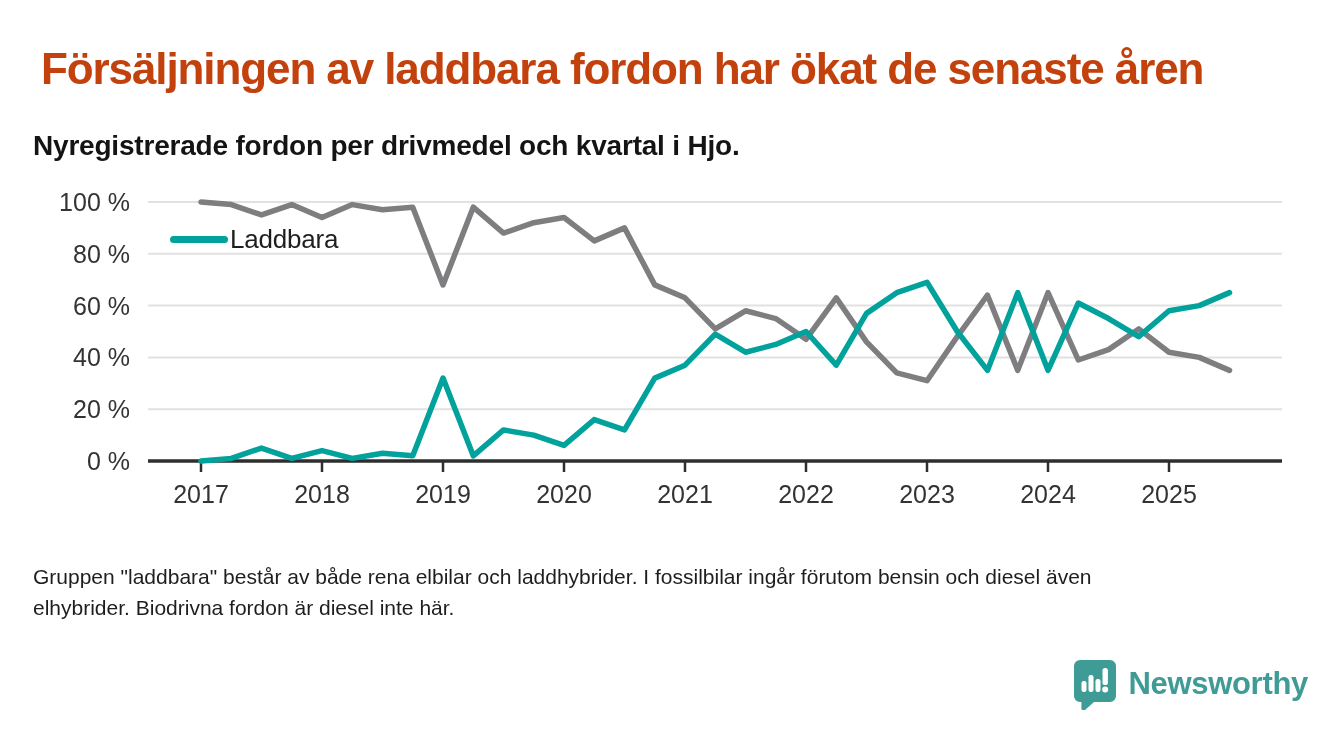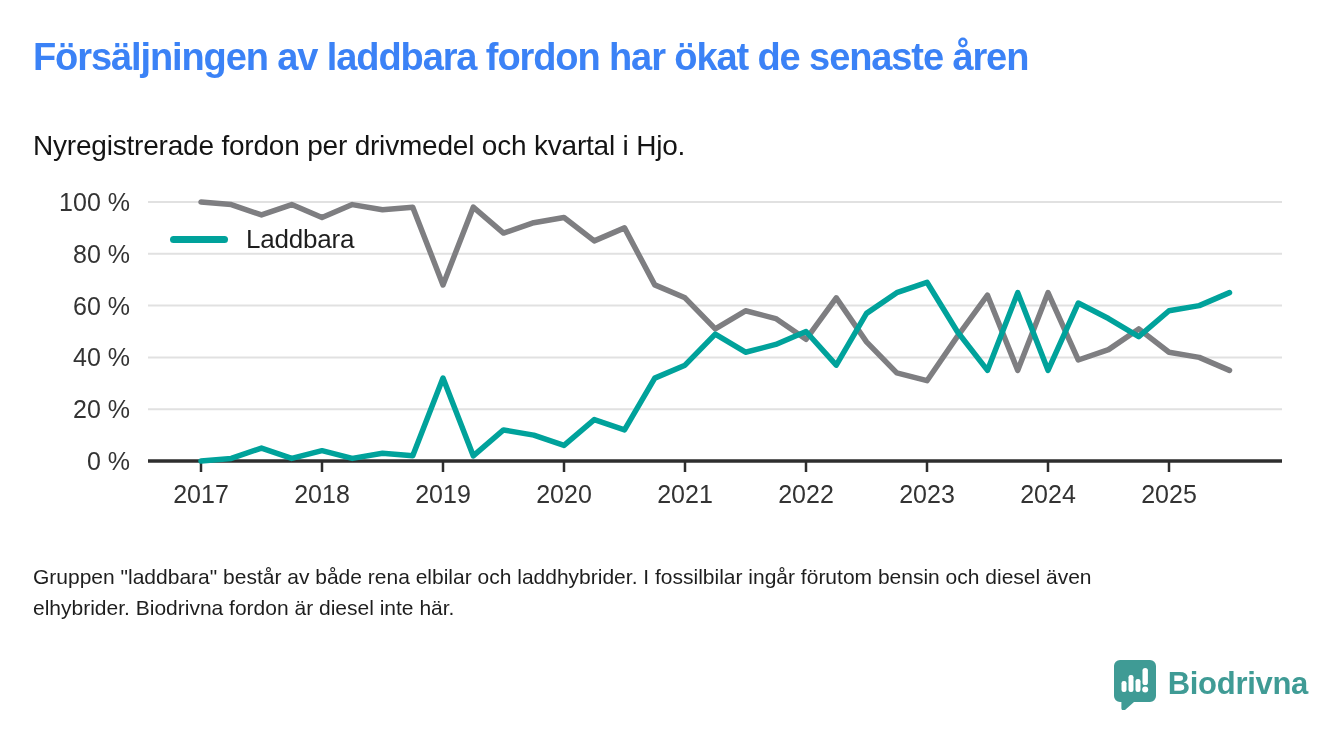--- a/index.html
+++ b/index.html
@@ -1,25 +1,25 @@
 <!DOCTYPE html>
 <html><head>
 <meta charset="utf-8">
 <style>
   html,body{margin:0;padding:0;background:#fff;}
   body{width:1340px;height:733px;overflow:hidden;position:relative;
        font-family:"Liberation Sans",sans-serif;-webkit-font-smoothing:antialiased;}
   .canvas{position:absolute;inset:0;background:#ffffff;}
-  .title{position:absolute;left:33px;top:36px;margin:0;font-size:38px;font-weight:700;
-         letter-spacing:-1.1px;color:#3b82f6;white-space:nowrap;}
-  .subtitle{position:absolute;left:33px;top:130px;margin:0;font-size:28px;font-weight:400;
+  .title{position:absolute;left:33px;top:36px;margin:8px;font-size:44px;font-weight:700;
+         letter-spacing:-1.1px;color:#c2410c;white-space:nowrap;}
+  .subtitle{position:absolute;left:33px;top:130px;margin:0;font-size:28px;font-weight:700;
             color:#141414;letter-spacing:-0.2px;}
   .chart-svg{position:absolute;left:0;top:0;width:1340px;height:733px;}
   .legend{position:absolute;left:170px;top:220px;display:flex;flex-direction:column;gap:3px;}
-  .legend-row{display:flex;align-items:center;gap:18px;height:38px;text-align:center;}
+  .legend-row{display:flex;align-items:center;gap:2px;height:38px;text-align:center;}
   .legend-swatch{width:58px;height:7px;border-radius:4px;background:#888;}
   .legend-label{font-size:26px;color:#1e1e1e;letter-spacing:-0.2px;}
   .footnote{position:absolute;left:33px;top:561px;font-size:21px;line-height:31px;color:#1e1e1e;}
   .logo{position:absolute;right:32px;top:658px;display:flex;align-items:center;gap:10px;}
   .logo-text{font-size:31px;font-weight:600;color:#3f9b95;letter-spacing:-0.3px;}
 </style>
 </head>
 <body>
 
 <div class="canvas">
@@ -76,16 +76,16 @@
 
   <div class="logo">
     <svg width="46" height="52" viewBox="0 0 46 52">
       <path d="M8 2 h30 a6 6 0 0 1 6 6 v30 a6 6 0 0 1 -6 6 h-16 l-9 8 a2.2 2.2 0 0 1 -3.6 -1.7 v-6.3 h-1.4 a6 6 0 0 1 -6 -6 v-30 a6 6 0 0 1 6 -6 z" fill="#3f9b95"></path>
       <rect x="9.5" y="23" width="5" height="11" rx="2.2" fill="#ffffff"></rect>
       <rect x="16.5" y="17" width="5" height="17" rx="2.2" fill="#ffffff"></rect>
       <rect x="23.5" y="21" width="5" height="13" rx="2.2" fill="#ffffff"></rect>
       <rect x="30.5" y="10" width="5.4" height="17" rx="2.6" fill="#ffffff"></rect>
       <circle cx="33.2" cy="31.5" r="3" fill="#ffffff"></circle>
     </svg>
-    <span class="logo-text">Biodrivna</span>
+    <span class="logo-text">Newsworthy</span>
   </div>
 
 </div>
 
 </body></html>

